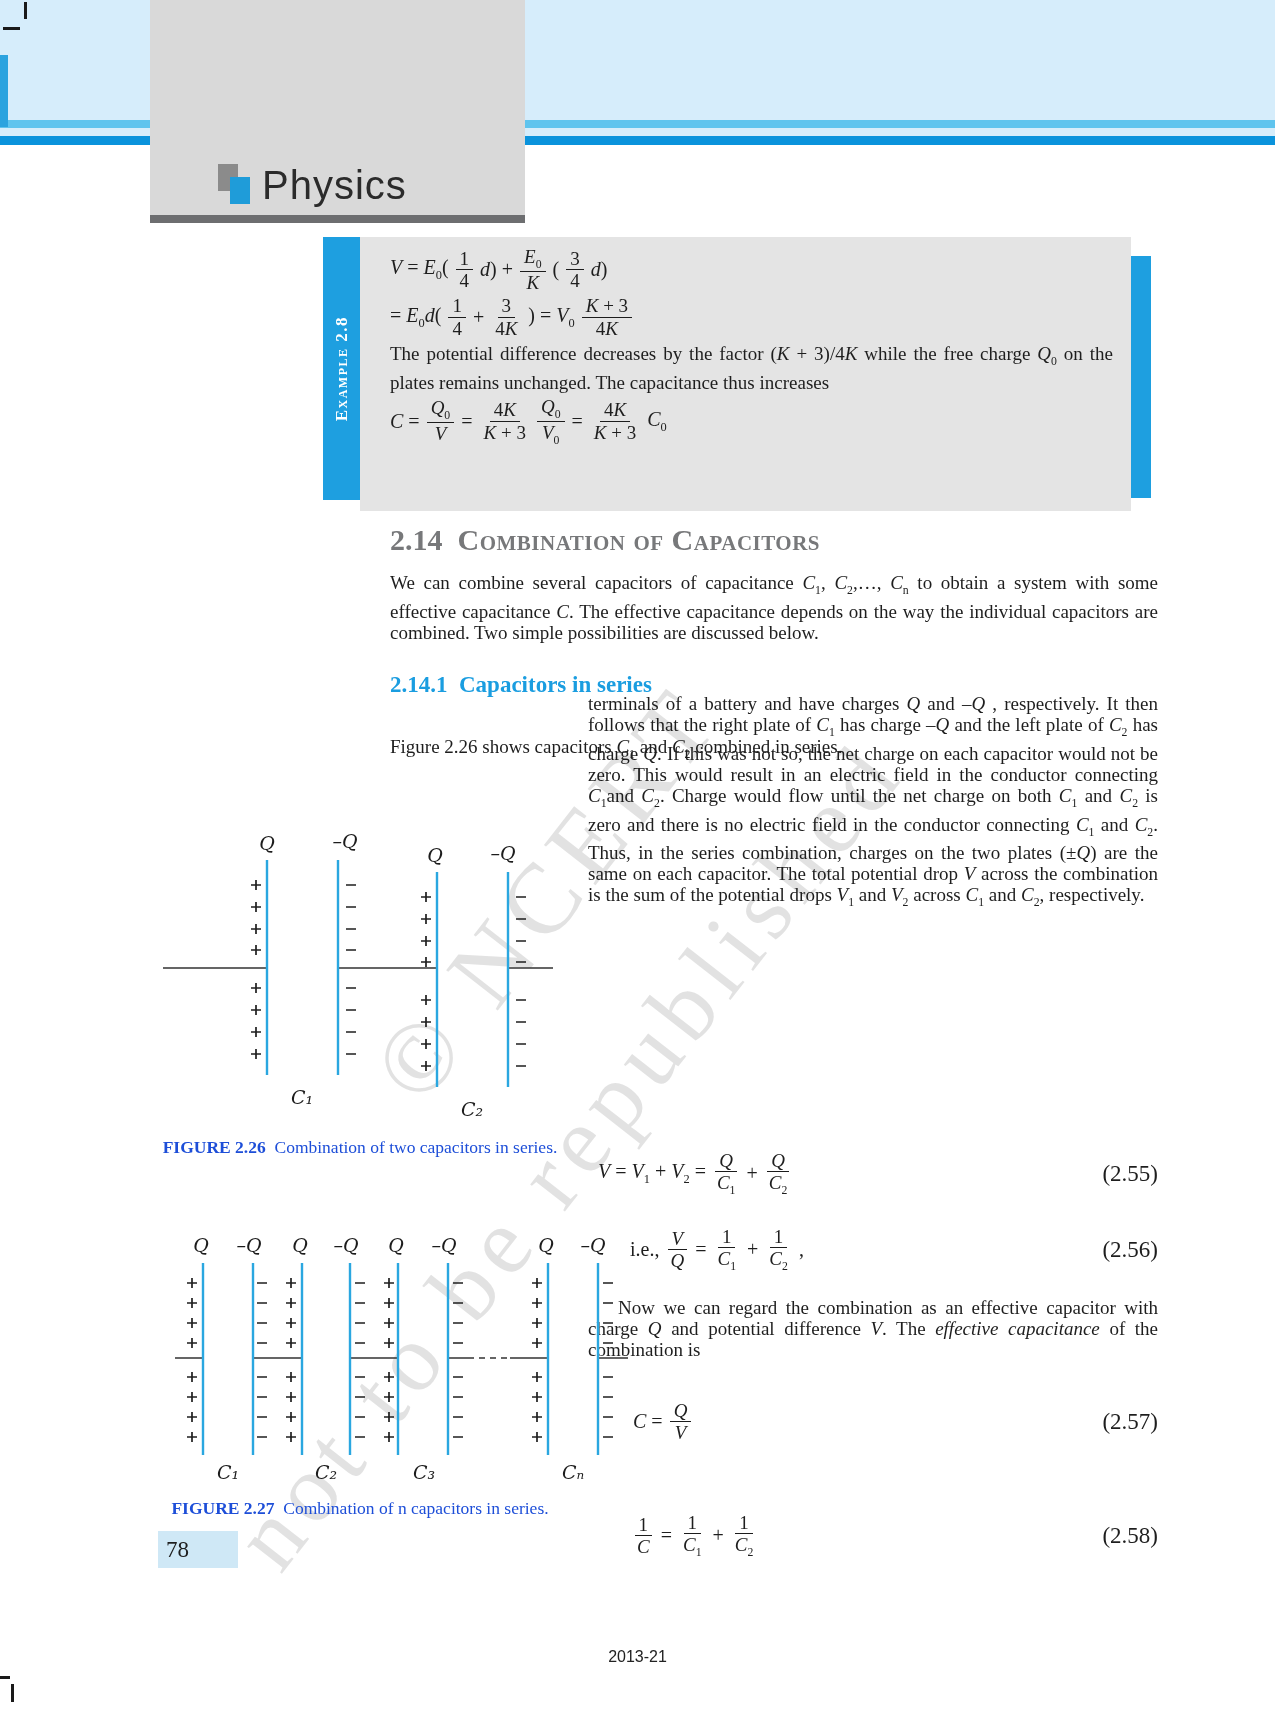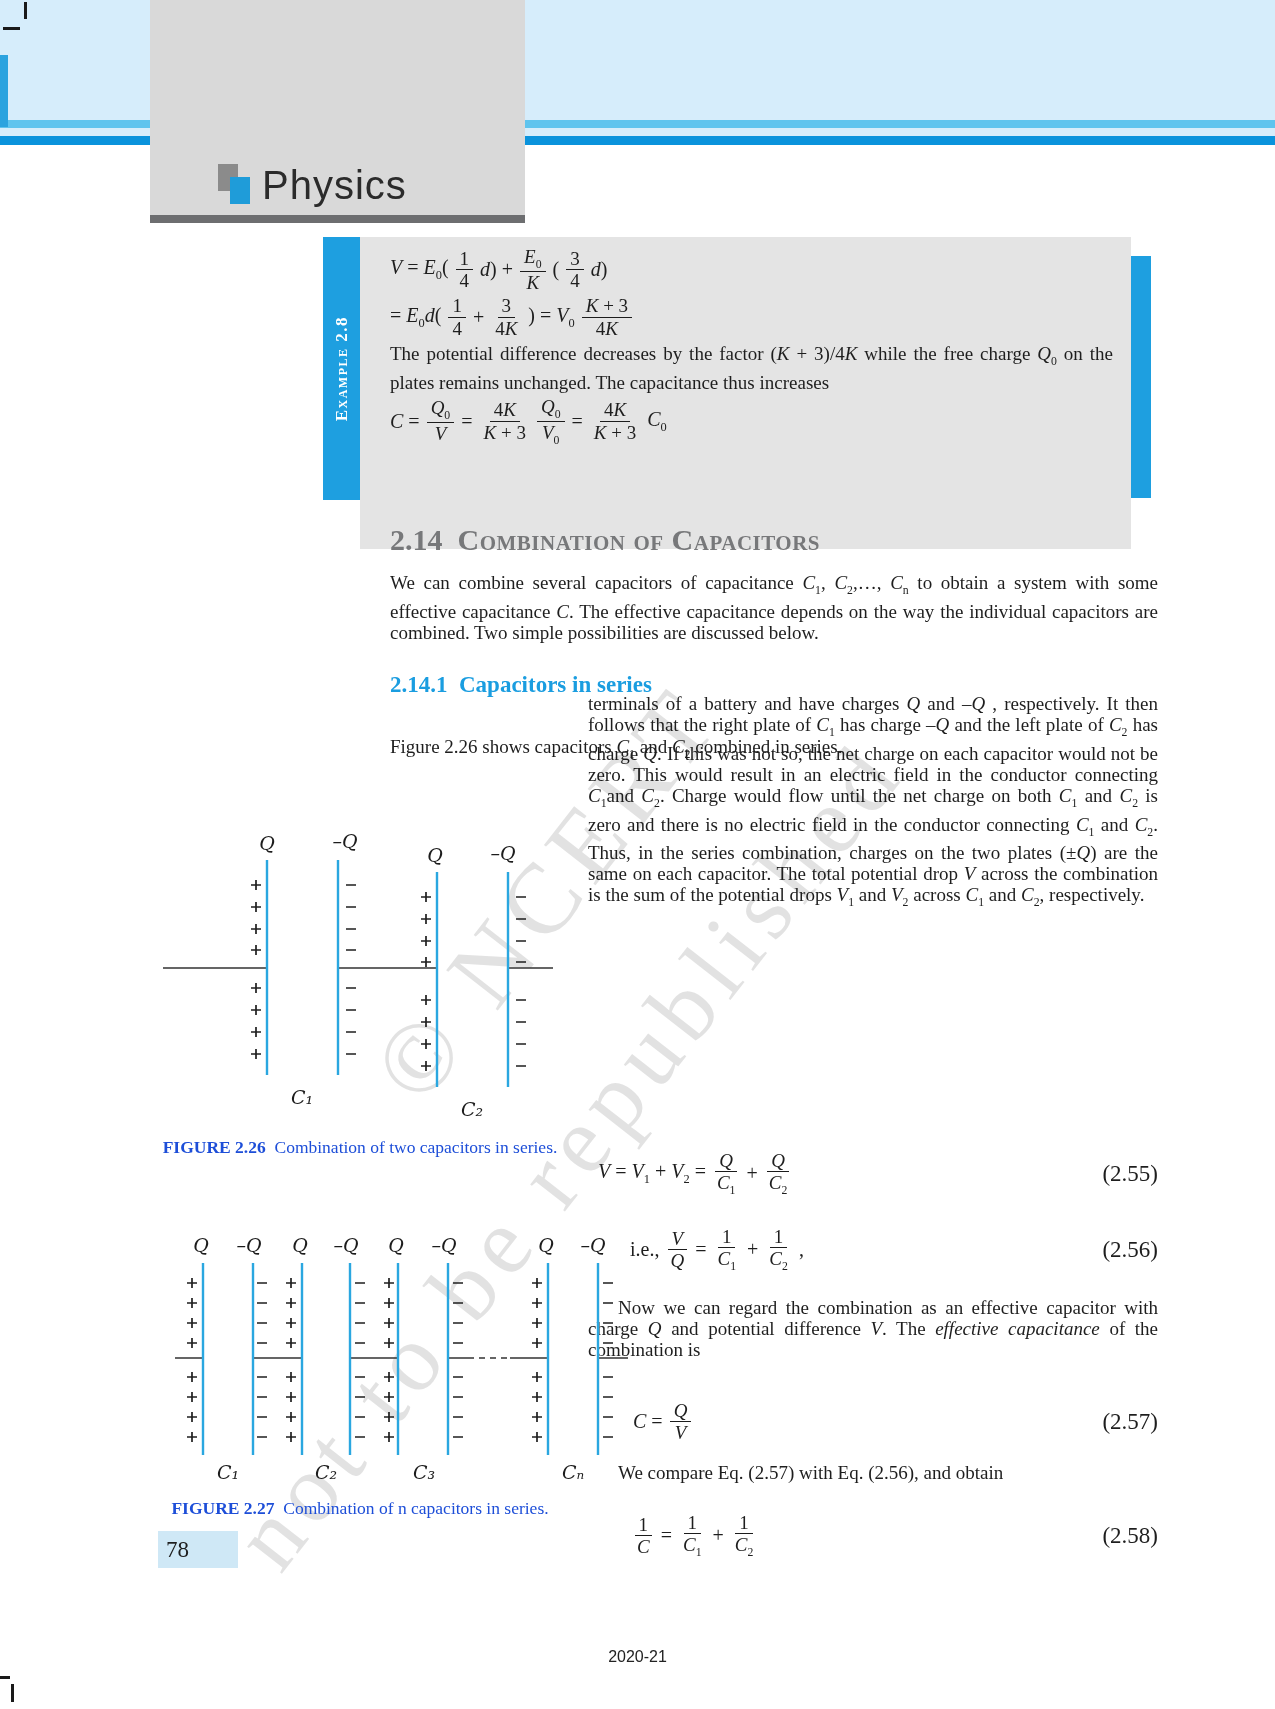--- a/index.html
+++ b/index.html
@@ -22,21 +22,21 @@
 
   
   .crop{background:#1a1a1a;}
 
   
   .ex-strip{left:323px;top:237px;width:37px;height:263px;background:#1e9fe0;
       display:flex;align-items:center;justify-content:center;}
   .ex-strip span{writing-mode:vertical-rl;transform:rotate(180deg);
       color:#fff;font-weight:bold;font-variant:small-caps;font-size:17px;
       letter-spacing:1.5px;font-family:"Liberation Serif",serif;}
-  .ex-content{left:360px;top:237px;width:771px;height:312px;background:#e4e4e4;
+  .ex-content{left:360px;top:237px;width:771px;height:274px;background:#e4e4e4;
       box-sizing:border-box;padding:9px 18px 0 30px;}
   .ex-bar{left:1131px;top:256px;width:20px;height:242px;background:#1e9fe0;}
 
   
   .eqline{display:flex;align-items:center;gap:7px;font-size:20px;white-space:nowrap;}
   .eqline i{font-style:italic;}
   .frac{display:inline-flex;flex-direction:column;align-items:center;line-height:1.12;
       font-size:19px;}
   .frac .num{padding:0 4px;border-bottom:1.5px solid #1c1c1c;}
   .frac .den{padding:0 4px;}
@@ -223,21 +223,20 @@
 
   <div class="abs eqline eq-abs" style="left:633px;top:1400px;width:525px;">
     <span><i>C</i> =</span>
     <span class="frac">
         <span class="num"><i>Q</i></span>
         <span class="den"><i>V</i></span>
       </span>
     <span class="eqnum">(2.57)</span>
   </div>
 
-  <div class="abs body-text indent" style="left:588px;top:1462px;width:570px;">We compare Eq. (2.57) with Eq. (2.56), and obtain</div>
 
   <div class="abs eqline eq-abs" style="left:633px;top:1512px;width:525px;">
     <span class="frac">
         <span class="num">1</span>
         <span class="den"><i>C</i></span>
       </span>
     <span>=</span>
     <span class="frac">
         <span class="num">1</span>
         <span class="den"><i>C</i><sub>1</sub></span>
@@ -296,15 +295,15 @@
     <text class="figlabel" x="274" y="249" text-anchor="middle">C₃</text>
     <text class="figlabel" x="423" y="249" text-anchor="middle">Cₙ</text>
   </svg>
 
   <div class="abs figcap" style="left:170px;top:1495px;width:380px;">
     <b>FIGURE 2.27</b>&nbsp;
     <span>Combination of n capacitors in series.</span>
   </div>
 
   <div class="abs pagenum">78</div>
-  <div class="abs footer-year">2020-21</div>
+  <div class="abs footer-year">2013-21</div>
 
 </div>
 
 </body></html>

